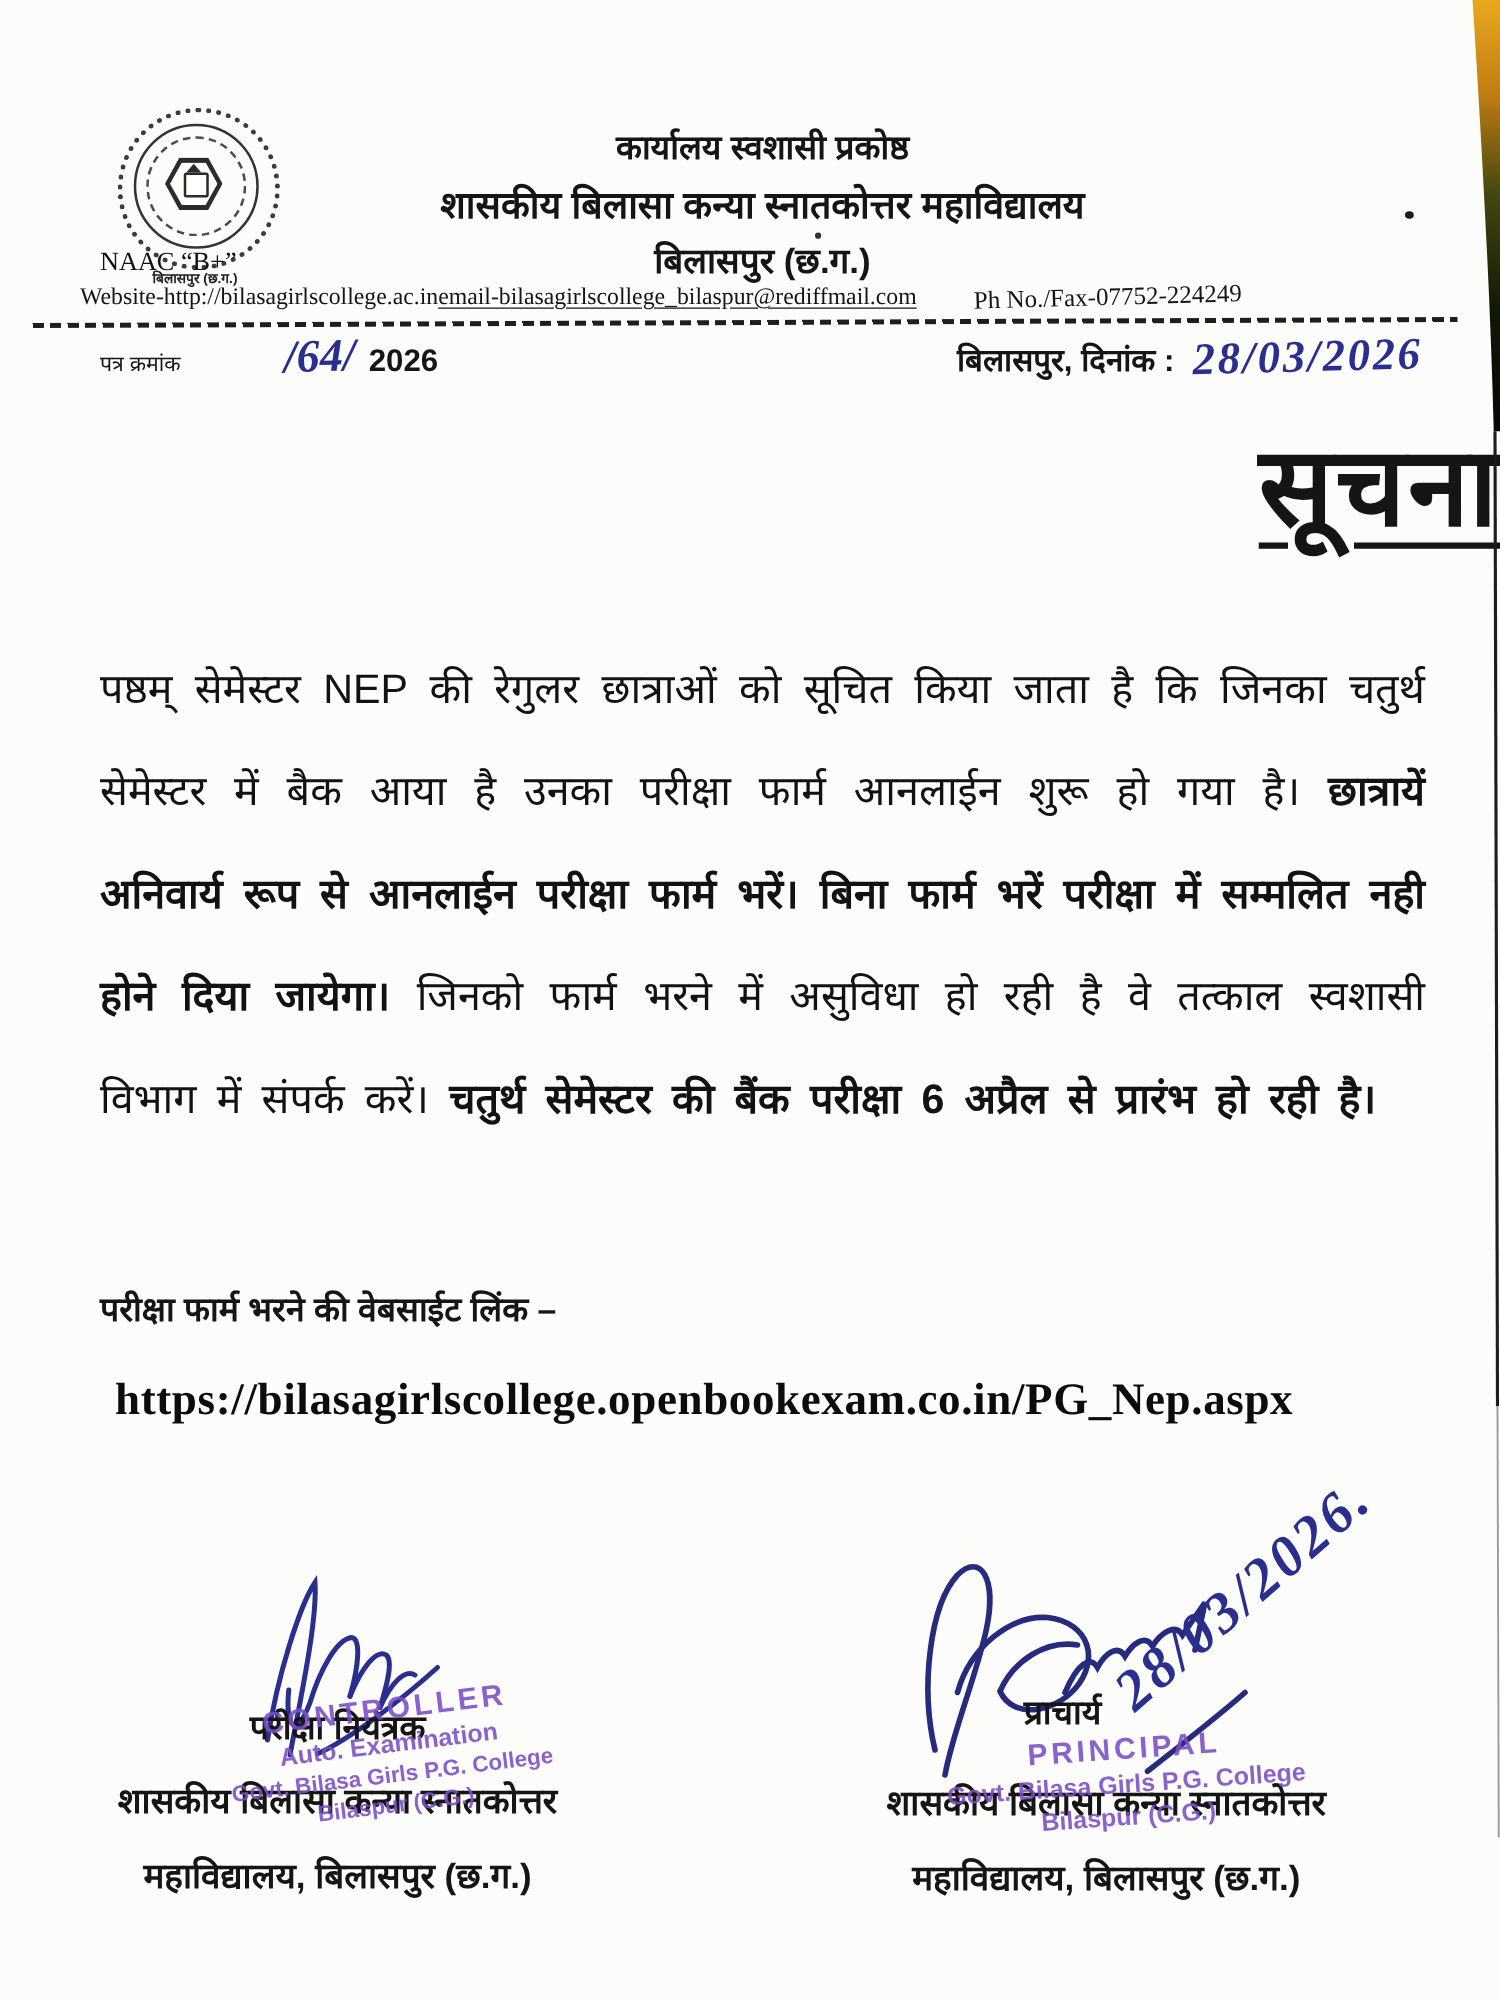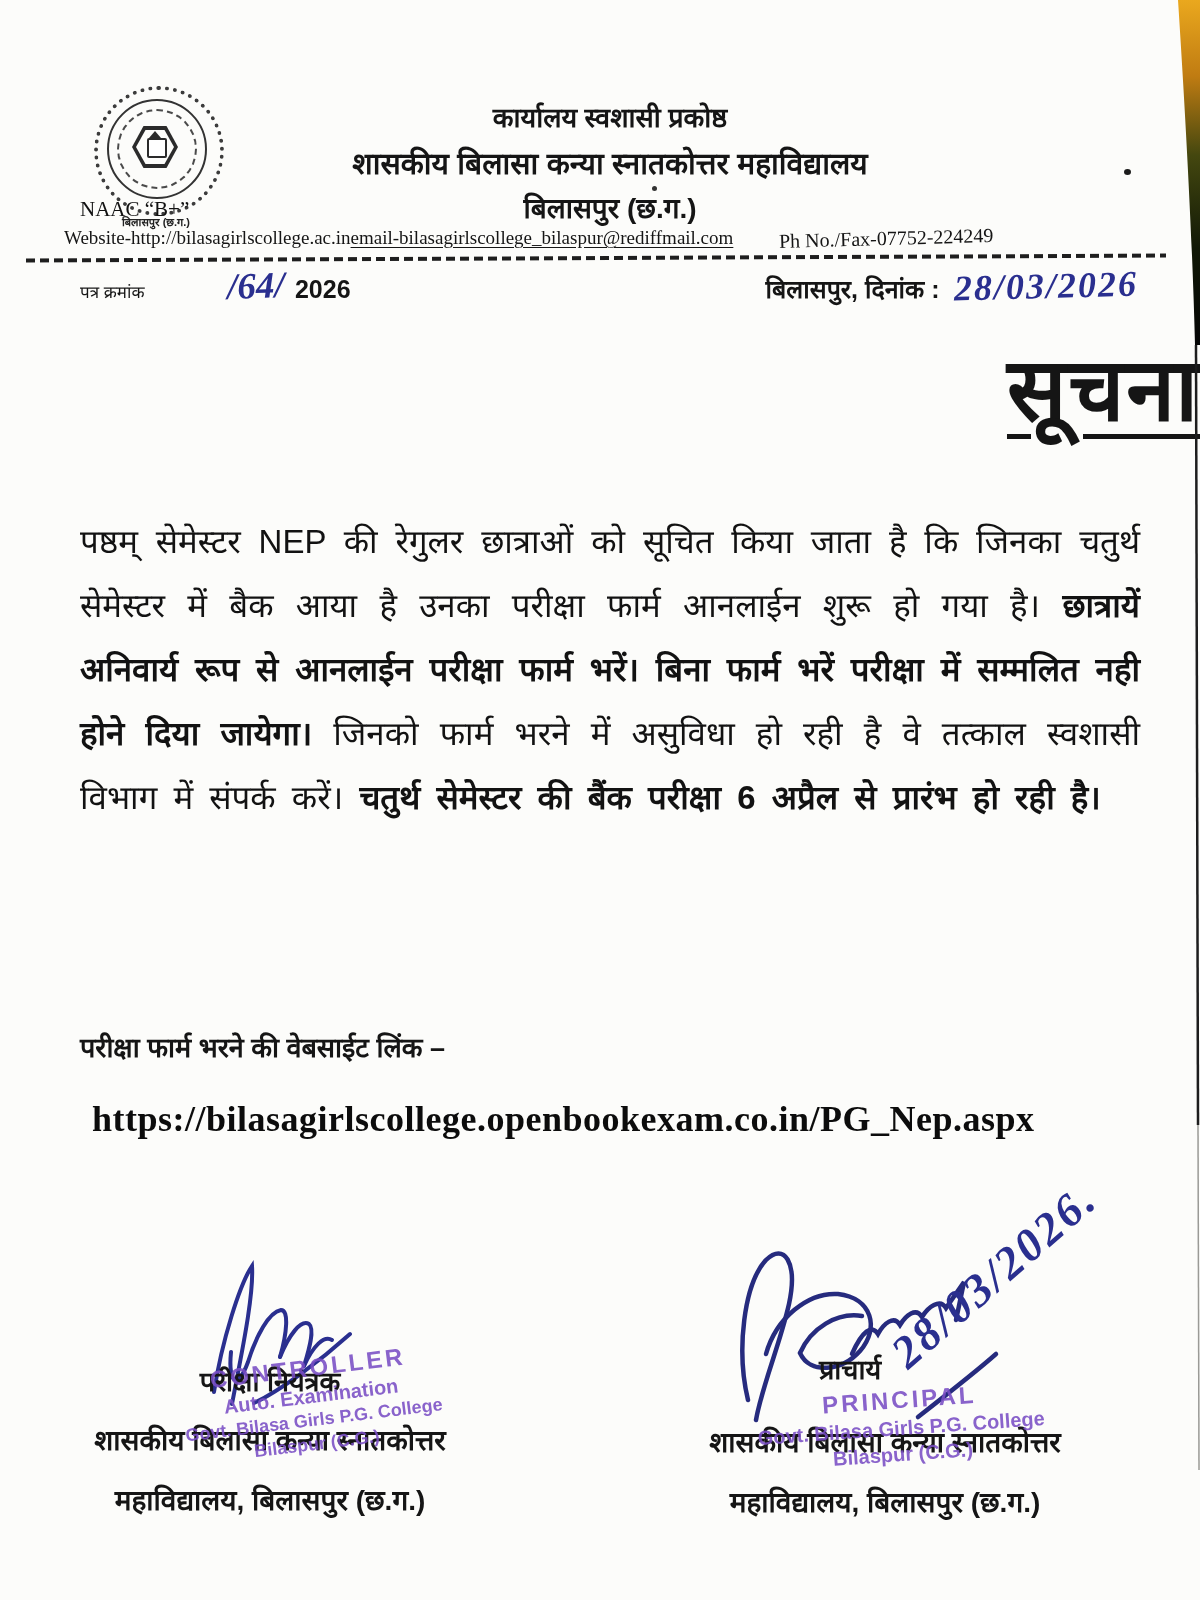--- a/index.html
+++ b/index.html
@@ -51,21 +51,21 @@
   .ref-no{font-size:37px; margin:0 6px 0 78px; display:inline-block; transform:rotate(-2deg);}
   .ref-year{font-size:25px; font-weight:700;}
   .date-label{font-size:25px; font-weight:700;}
   .date-value{font-size:36px; margin-left:10px; letter-spacing:2px; display:inline-block; transform:rotate(-1.5deg);}
 
   
   .title{left:0; top:326px; width:1200px; text-align:right; font-size:88px; font-weight:800;
     letter-spacing:2px; text-decoration:underline; text-decoration-thickness:5px; text-underline-offset:14px;}
 
   
-  .body{left:80px; top:510px; width:1060px; font-size:33px; line-height:64px;
+  .body{left:80px; top:510px; width:1060px; font-size:33px; line-height:82px;
     text-align:justify; word-spacing:7px; color:#121212;}
   .body b{font-weight:700;}
   .linklabel{left:80px; top:1028px; font-size:27px; font-weight:600;}
   .url{left:80px; top:1098px; width:1060px; font-family:"Liberation Serif", serif;
     font-size:36px; font-weight:700; letter-spacing:0.5px; color:#0c0c0c;margin-left:12px;}
 
   
   .sig-svg{pointer-events:none;}
   .stamp{color:#7a4ec5; opacity:0.88; text-align:center; line-height:1.3; z-index:3;}
   .stamp .s-big{font-size:24px; font-weight:700; letter-spacing:3px;}

